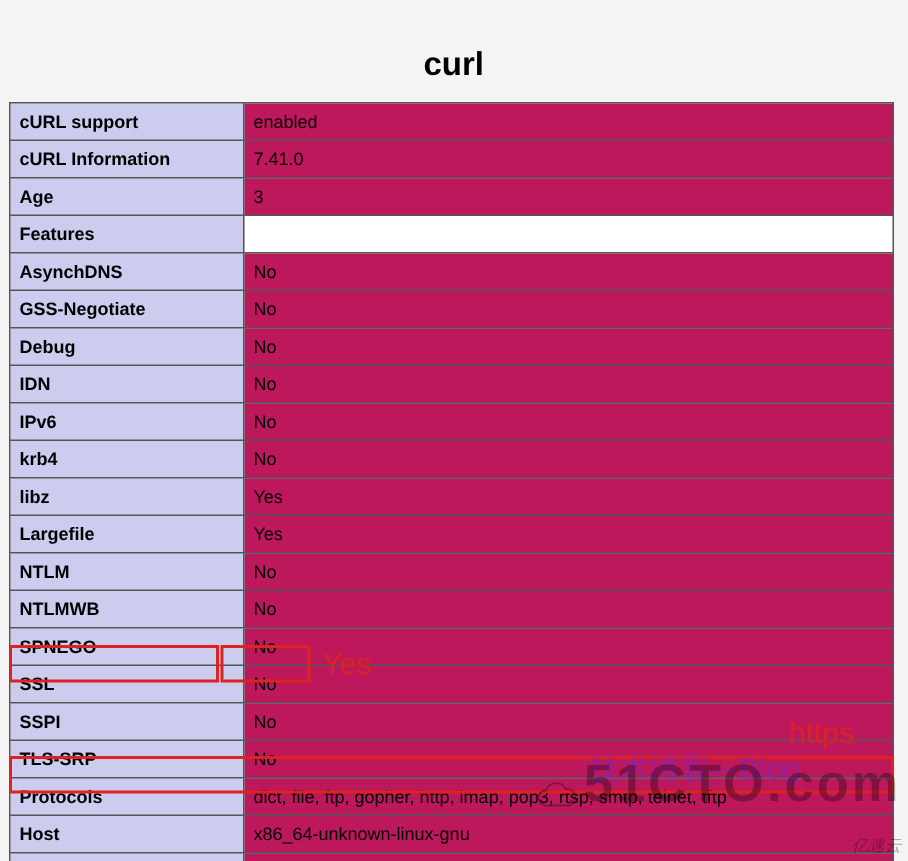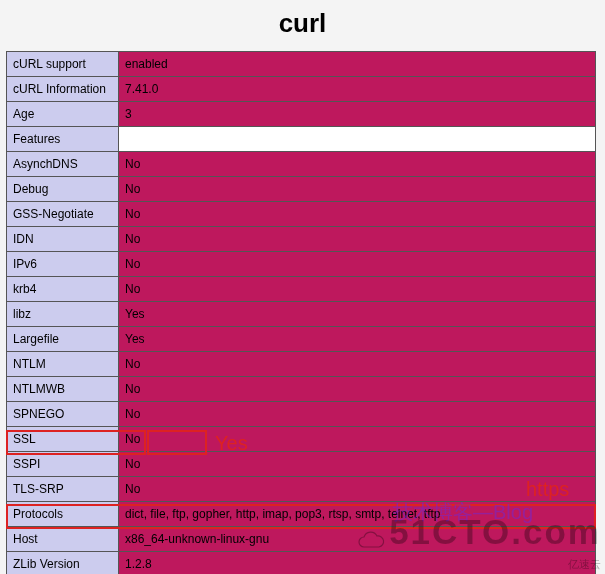--- a/index.html
+++ b/index.html
@@ -10,38 +10,39 @@
     background: #f4f4f4;
     font-family: Arial, sans-serif;
     font-size: 12px;
     color: #000;
     position: relative;
     overflow: hidden;
   }
   .title {
     text-align: center;
     font-weight: bold;
-    font-size: 26px;
+    font-size: 22px;
     padding: 8px 0 12px 0;
+    margin-top: 22px;
   }
   table {
     width: 590px;
     margin: 0 6px;
     border-collapse: collapse;
   }
   td {
     border: 1px solid #555;
     padding: 4px 6px;
     vertical-align: middle;
     height: 25px;
   }
   td.label {
-    width: 112px;
+    width: 156px;
     background: #ccccee;
-    font-weight: normal;
+    font-weight: bold;
   }
   td.value {
     background: #be185d;
   }
   tr.features td.value { background: #fff; }
 
   
   .hl {
     position: absolute;
     border: 2px solid #d22;
@@ -72,21 +73,22 @@
   .wm .big {
     font-size: 35px;
     font-weight: bold;
     letter-spacing: 2px;
     color: #000;
     font-family: "Arial Black", Arial, sans-serif;
   }
   .wm .sub {
     font-size: 11px;
     color: #000;
-    margin-top: 6px;
+    margin-top: 16px;
+    font-style: italic;
   }
   .wm2 {
     position: absolute;
     right: 72px;
     bottom: 48px;
     font-size: 20px;
     color: #6d28d9;
     opacity: 0.5;
     pointer-events: none;
   }
@@ -112,25 +114,25 @@
       </tr>
       <tr class="features">
         <td class="label">Features</td>
         <td class="value"></td>
       </tr>
       <tr>
         <td class="label">AsynchDNS</td>
         <td class="value">No</td>
       </tr>
       <tr>
+        <td class="label">GSS-Negotiate</td>
+        <td class="value">No</td>
+      </tr>
+      <tr>
         <td class="label">Debug</td>
-        <td class="value">No</td>
-      </tr>
-      <tr>
-        <td class="label">GSS-Negotiate</td>
         <td class="value">No</td>
       </tr>
       <tr>
         <td class="label">IDN</td>
         <td class="value">No</td>
       </tr>
       <tr>
         <td class="label">IPv6</td>
         <td class="value">No</td>
       </tr>

